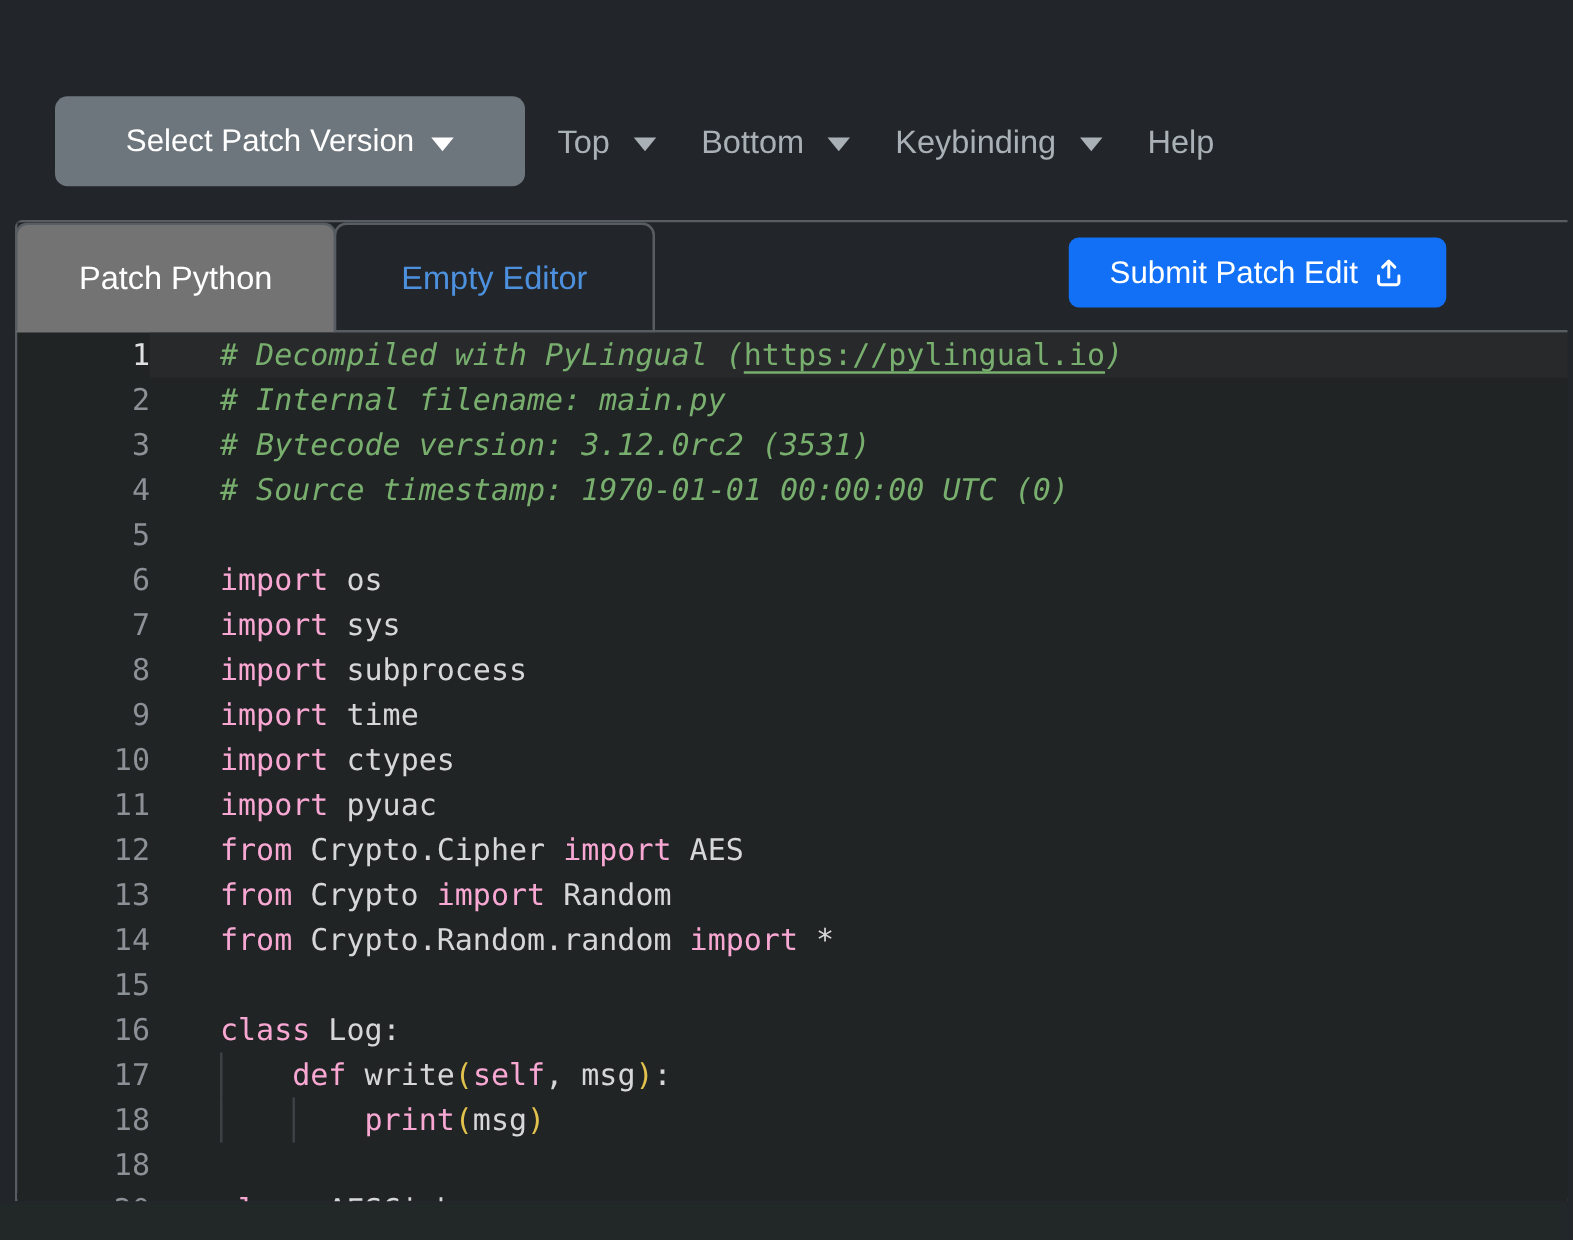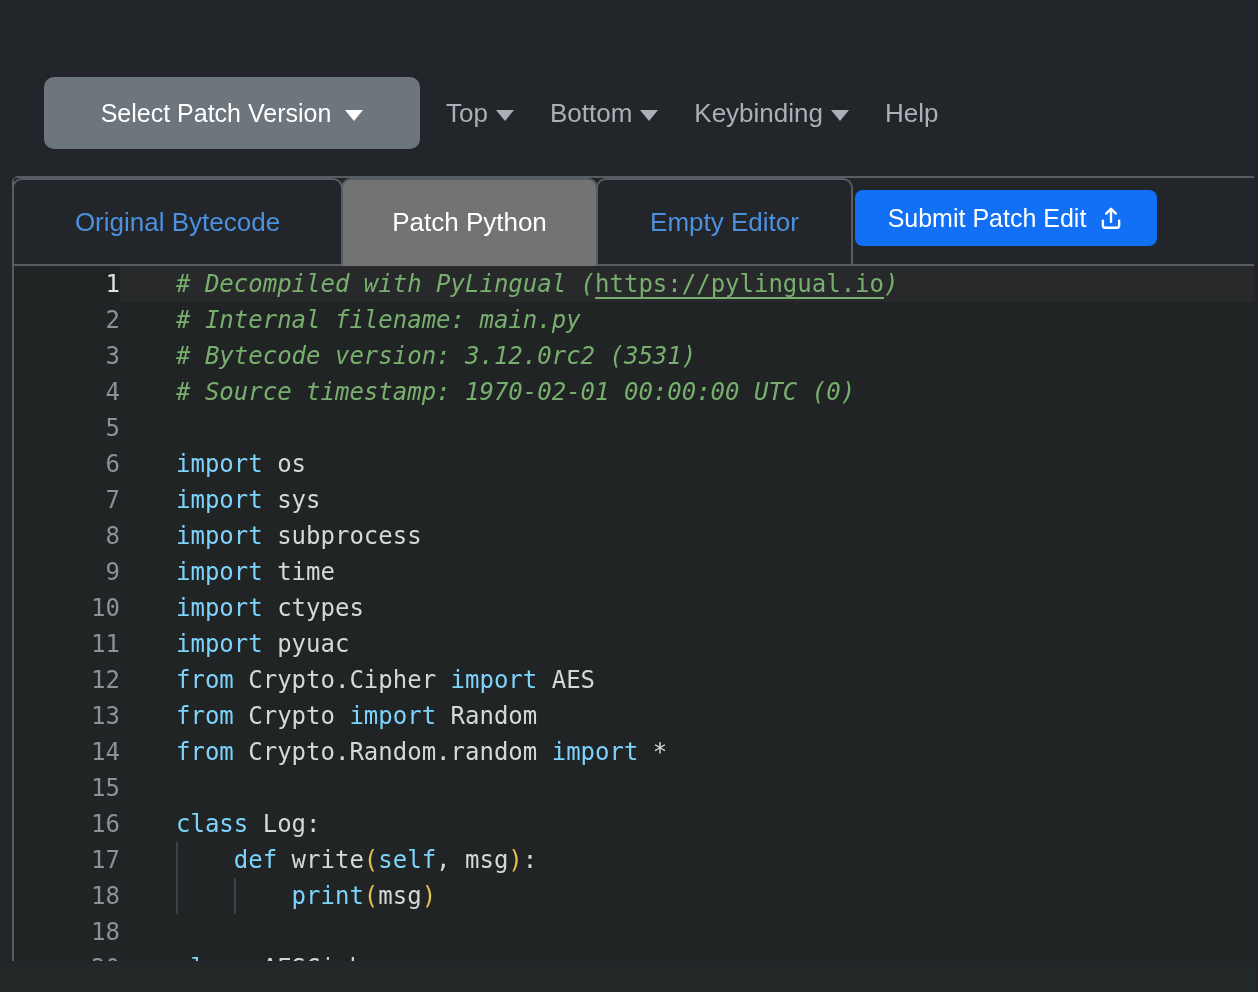--- a/index.html
+++ b/index.html
@@ -7,21 +7,21 @@
           background:#22262a;font-family:"Liberation Sans",sans-serif;margin-top:24px;}
 
   
   .toolbar{position:absolute;left:0;top:0;width:100%;height:152px;}
   .btn-select{position:absolute;left:44px;top:53px;width:376px;height:72px;
     background:#6e767d;border:none;border-radius:10px;color:#fff;
     font-size:25px;font-family:"Liberation Sans",sans-serif;
     display:flex;align-items:center;justify-content:center;gap:14px;cursor:pointer;}
   .menubar{position:absolute;left:446px;top:53px;height:72px;
     display:flex;align-items:center;gap:36px;}
-  .menu-item{display:flex;align-items:center;gap:8px;color:#a9b0b6;
+  .menu-item{display:flex;align-items:center;gap:19px;color:#a9b0b6;
     font-size:26px;cursor:pointer;}
   .caret{width:0;height:0;border-left:9px solid transparent;
     border-right:9px solid transparent;border-top:11px solid currentColor;
     display:inline-block;margin-top:4px;}
 
   
   .panel{position:absolute;left:12px;top:152px;width:1250px;height:785px;
     box-sizing:border-box;border:2px solid #575d62;border-right:none;
     border-top-left-radius:6px;background:#212424;}
   .tabs{position:relative;height:86px;border-bottom:2px solid #575d62;
@@ -45,21 +45,21 @@
     cursor:text;}
   .line{display:flex;height:36px;}
   .ln{flex:none;width:106px;text-align:right;color:#8b9196;user-select:none;}
   .code{flex:1;padding-left:56px;position:relative;z-index:0;white-space:pre;
     color:#d5d7d8;}
   .line.active .ln{color:#dfe0e1;}
   .line.active .code{background:#28292b;}
   .guide{position:absolute;top:0;bottom:0;width:2px;background:#3c4145;z-index:-1;}
   .tok-c{color:#78af6e;font-style:italic;}
   .tok-cu{color:#78af6e;text-decoration:underline;text-underline-offset:5px;}
-  .tok-k{color:#7dd3fc;}
+  .tok-k{color:#f9a8d4;}
   .tok-p{color:#d5d7d8;}
   .tok-g{color:#e2c14e;}
 
   .bottom-strip{position:absolute;left:0;top:939px;width:100%;height:53px;
     background:#212827;}
 </style>
 </head>
 <body>
 
 <div id="screen">
@@ -83,23 +83,20 @@
         <span class="caret"></span>
       </div>
       <div class="menu-item">
         <span>Help</span>
       </div>
     </div>
   </div>
 
   <div class="panel">
     <div class="tabs">
-      <div class="tab tab-w1">
-        <span>Original Bytecode</span>
-      </div>
       <div class="tab tab-w2 active">
         <span>Patch Python</span>
       </div>
       <div class="tab tab-w3">
         <span>Empty Editor</span>
       </div>
       <button class="btn-submit">
         <span>Submit Patch Edit</span>
         <svg class="upload-icon" width="26" height="26" viewBox="0 0 24 24" fill="none" stroke="#ffffff" stroke-width="2.2" stroke-linecap="round" stroke-linejoin="round">
           <path d="M12 15.5 V4"></path>
@@ -116,21 +113,21 @@
         <div class="line">
           <span class="ln">2</span>
           <span class="code"><span class="tok-c"># Internal filename: main.py</span></span>
         </div>
         <div class="line">
           <span class="ln">3</span>
           <span class="code"><span class="tok-c"># Bytecode version: 3.12.0rc2 (3531)</span></span>
         </div>
         <div class="line">
           <span class="ln">4</span>
-          <span class="code"><span class="tok-c"># Source timestamp: 1970-02-01 00:00:00 UTC (0)</span></span>
+          <span class="code"><span class="tok-c"># Source timestamp: 1970-01-01 00:00:00 UTC (0)</span></span>
         </div>
         <div class="line">
           <span class="ln">5</span>
           <span class="code"></span>
         </div>
         <div class="line">
           <span class="ln">6</span>
           <span class="code"><span class="tok-k">import</span><span class="tok-p"> os</span></span>
         </div>
         <div class="line">

